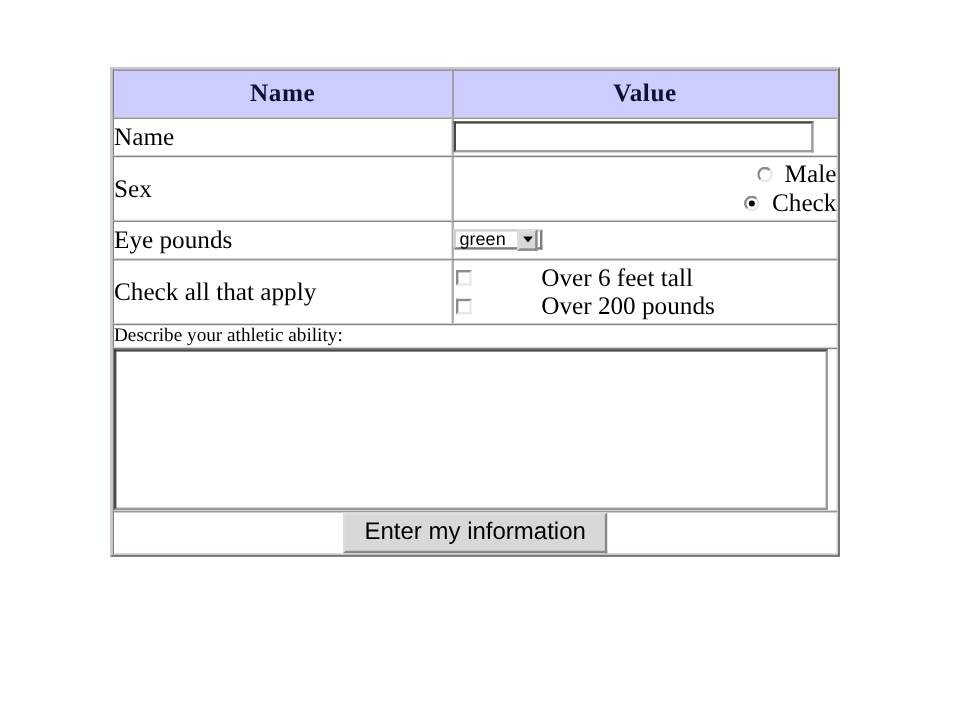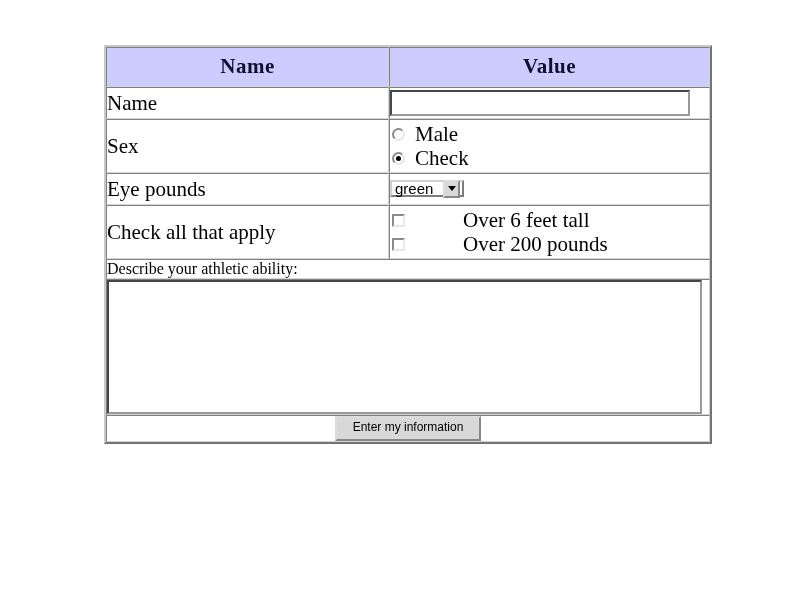--- a/index.html
+++ b/index.html
@@ -16,28 +16,27 @@
     position: relative;
     width: 800px;
     height: 600px;
     background: #ffffff;
   }
 
   
   .form-table {
     position: absolute;
     left: 92px;
-    top: 45px;
+    top: 56px;
     width: 608px;
     border-collapse: separate;
     border-spacing: 0;
     border: 2px outset #c8c8c8;
     background: #f9a8d4;
     table-layout: fixed;
-    margin-left: 12px;
   }
 
   .form-table td,
   .form-table th {
     border: 1px inset #d4d4d4;
     padding: 0;
     vertical-align: middle;
     background: #ffffff;
   }
 
@@ -92,20 +91,21 @@
     outline: none;
   }
 
   
   .radio-group { padding: 2px 0 2px 2px; }
 
   .radio-row {
     display: flex;
     align-items: center;
     height: 24px;
+    justify-content: flex-end;
   }
 
   .radio-glyph {
     position: relative;
     display: inline-block;
     width: 13px;
     height: 13px;
     border-radius: 50%;
     border: 2px solid;
     border-color: #8b8b8b #e6e6e6 #e6e6e6 #8b8b8b;
@@ -233,21 +233,21 @@
   .submit-cell {
     text-align: center;
     padding: 6px 0 7px 0;
   }
 
   .submit-button {
     display: inline-block;
     border: 2px outset #dcdcdc;
     background: #d8d8d8;
     font-family: "Liberation Sans", "DejaVu Sans", sans-serif;
-    font-size: 12px;
+    font-size: 20px;
     color: #000000;
     padding: 3px 16px 4px 16px;
     line-height: 1.15;
     cursor: default;
   }
 </style>
 </head>
 <body>
 
 <div id="page">

